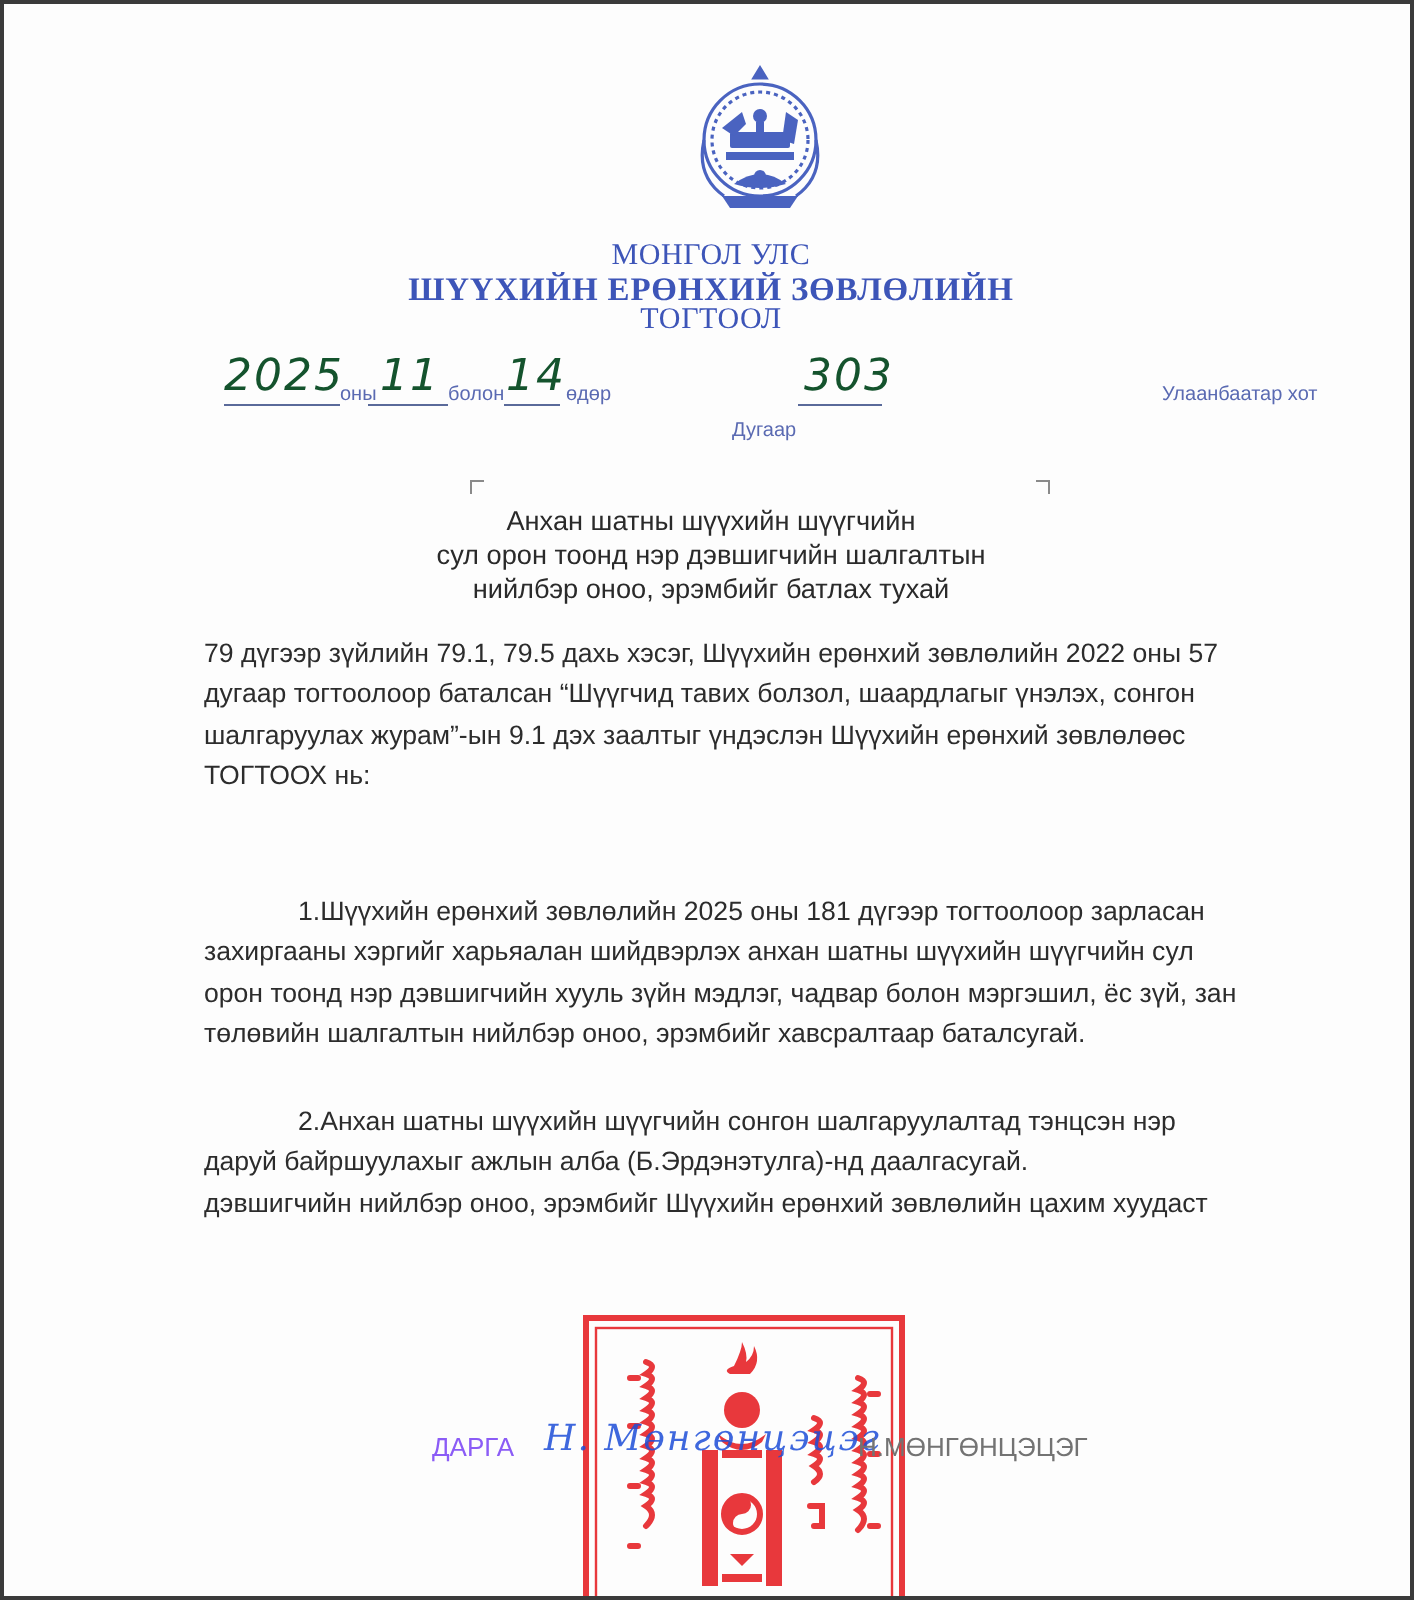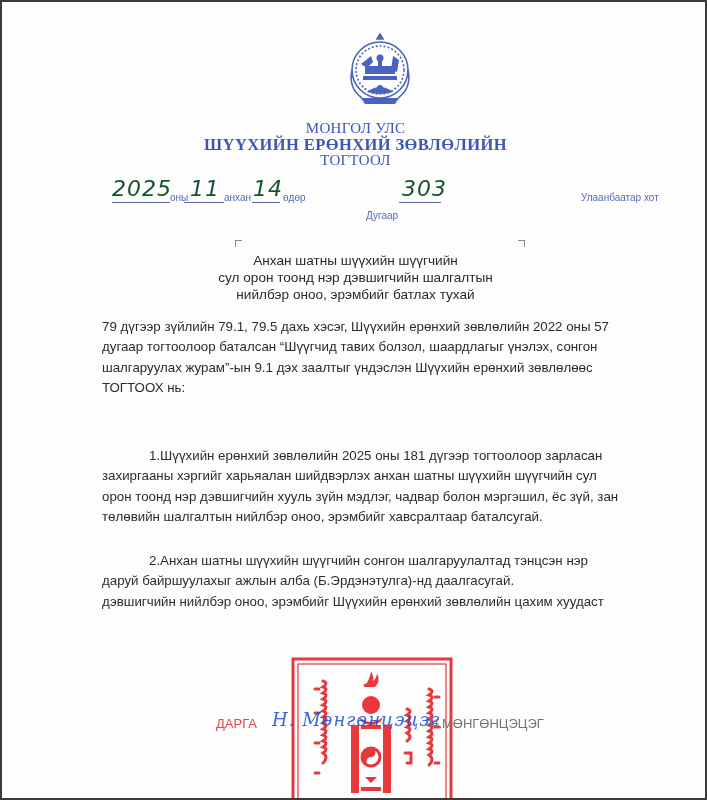--- a/index.html
+++ b/index.html
@@ -59,21 +59,21 @@
   .p0 { top: 315px; }
   .p1 { top: 444px; }
   .p2 { top: 549px; }
 
   .stamp {
     position: absolute; left: 287px; top: 651px; width: 164px; height: 160px;
   }
   .sig-row {
     position: absolute; top: 711px; left: 0; width: 707px; height: 24px;
   }
-  .sig-title { position: absolute; left: 214px; top: 3px; color: #ef4444; font-size: 13px; }
+  .sig-title { position: absolute; left: 214px; top: 3px; color: #8b5cf6; font-size: 13px; }
   .sig-name { position: absolute; left: 427px; top: 3px; color: #737373; font-size: 13px; }
   .sig-hand {
     position: absolute; left: 270px; top: -4px;
     font-family: "DejaVu Serif", serif; font-style: italic;
     font-size: 18px; color: #1d4ed8; letter-spacing: 1px; opacity: 0.85;
   }
 </style>
 </head>
 <body>
 
@@ -102,21 +102,21 @@
   <div class="hdr hdr-1">МОНГОЛ УЛС</div>
   <div class="hdr hdr-2">ШҮҮХИЙН ЕРӨНХИЙ ЗӨВЛӨЛИЙН</div>
   <div class="hdr hdr-3">ТОГТООЛ</div>
 
   <div class="meta-row">
     <span class="hand" style="left:110px; top:-6px;">2025</span>
     <div class="line" style="left:110px; top:20px; width:58px;"></div>
     <span class="meta-lbl" style="left:168px; top:10px;">оны</span>
     <span class="hand" style="left:188px; top:-6px;">11</span>
     <div class="line" style="left:182px; top:20px; width:40px;"></div>
-    <span class="meta-lbl" style="left:222px; top:10px;">анхан</span>
+    <span class="meta-lbl" style="left:222px; top:10px;">болон</span>
     <span class="hand" style="left:251px; top:-6px;">14</span>
     <div class="line" style="left:250px; top:20px; width:28px;"></div>
     <span class="meta-lbl" style="left:281px; top:10px;">өдөр</span>
 
     <span class="meta-lbl" style="left:364px; top:28px;text-align:center;">Дугаар</span>
     <span class="hand" style="left:400px; top:-6px;">303</span>
     <div class="line" style="left:397px; top:20px; width:42px;"></div>
 
     <span class="meta-lbl" style="left:579px; top:10px;">Улаанбаатар хот</span>
   </div>

